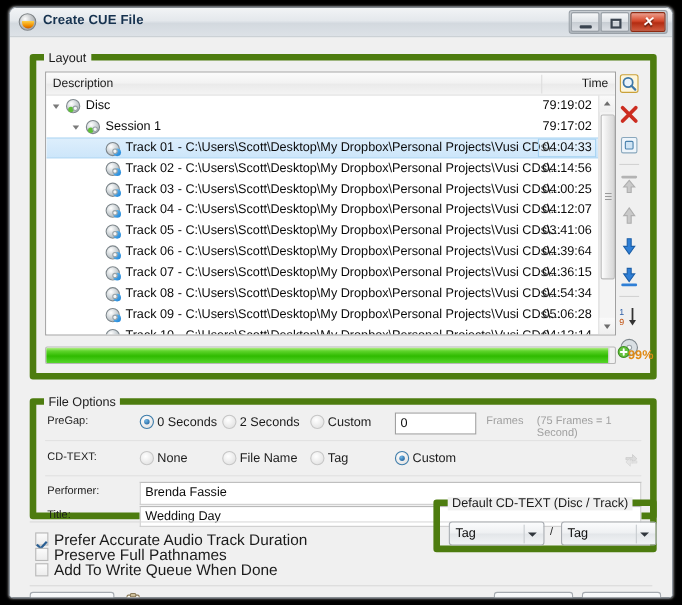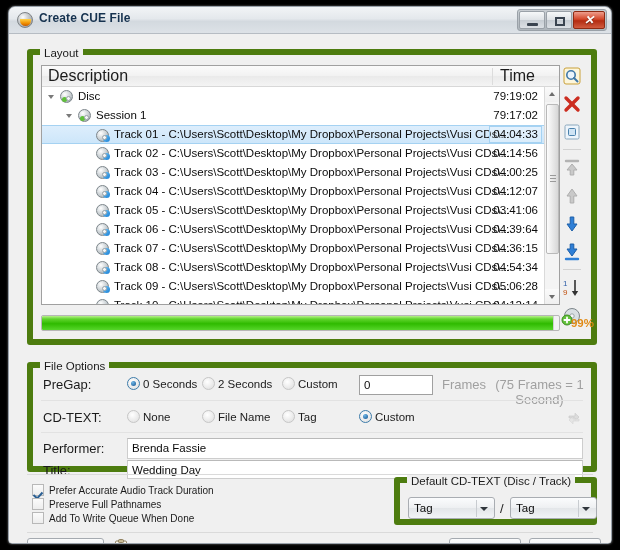--- a/index.html
+++ b/index.html
@@ -101,24 +101,24 @@
     background: #ffffff; border: 1px solid #a0a0a0;
     overflow: hidden;
   }
   .tree-head {
     position: relative; height: 21px;
     background: linear-gradient(180deg,#fbfbfb 0%,#f2f2f2 48%,#eaeaea 52%,#f4f4f4 100%);
     border-bottom: 1px solid #d8d8d8;
   }
   .th {
     position: absolute; top: 0; height: 20px; line-height: 20px;
-    font-size: 16px; color: #1b1b1b;
+    font-size: 11px; color: #1b1b1b;
   }
   .th.desc { left: 6px; }
-  .th.time { right: 24px; }
+  .th.time { right: 6px; }
   .th-split { position: absolute; right: 66px; top: 2px; width: 1px; height: 17px; background: #dcdcdc; }
 
   .tree-body { position: absolute; left: 0; right: 15px; top: 21px; bottom: 0; overflow: hidden; background:#fff;}
   .row {
     position: relative; height: 19px; line-height: 19px;
     font-size: 11.5px; color: #0b0b0b; white-space: nowrap;
   }
   .row.sel {
     background: linear-gradient(180deg,#ddeefc 0%, #cde6fa 100%);
     border-top: 1px solid #a5d2f2;
@@ -207,21 +207,21 @@
     border-right: 1px solid #cfcfcf;
   }
   .pbar-pct {
     position: absolute; right: -34px; top: 0; width: 32px; height: 16px; line-height: 16px;
     font-size: 11.5px; color: #e08a14; font-weight: bold; text-align: right;
   }
 
   
   #grp-track { left: 18px; top: 328px; width: 570px; height: 110px; }
   .row-line { position: absolute; left: 8px; right: 8px; height: 1px; background: #e2e2e2; }
-  .lab { position: absolute; font-size: 13px; color: #1b1b1b; text-align: center; }
+  .lab { position: absolute; font-size: 10px; color: #1b1b1b; }
   .lab.dim { color: #a0a0a0; }
 
   .radio { position: absolute; font-size: 11.5px; color: #1b1b1b; padding-left: 16px; line-height: 14px; }
   .radio .dot {
     position: absolute; left: 0; top: 0; width: 13px; height: 13px; border-radius: 50%;
     background: radial-gradient(circle at 40% 35%, #ffffff, #eaeaea 60%, #dcdcdc 100%);
     border: 1px solid #b6b6b6;
   }
   .radio.on .dot { border-color: #3d7caa; }
   .radio.on .dot::after {
@@ -230,33 +230,33 @@
   }
   .radio.off .dot { border-color: #c6c6c6; }
 
   .txtbox {
     position: absolute; background: #fff; border: 1px solid #a0a0a0;
     font-size: 11.5px; color: #0b0b0b; padding: 0 4px; line-height: 18px;
   }
   .txtbox.flat { border: 1px solid #cdcdcd; border-top-color:#b9b9b9; }
 
   
-  .chk { position: absolute; font-size: 10px; color: #1b1b1b; padding-left: 17px; line-height: 13px; }
+  .chk { position: absolute; font-size: 14px; color: #1b1b1b; padding-left: 17px; line-height: 13px; }
   .chk .box {
     position: absolute; left: 0; top: 0; width: 12px; height: 12px;
     background: linear-gradient(180deg,#fbfbfb,#ededed);
     border: 1px solid #b8b8b8;
   }
   .chk.on .box::after {
     content: ""; position: absolute; left: 2px; top: 5px; width: 4px; height: 7px;
     border: solid #2a5f93; border-width: 0 2px 2px 0;
     transform: rotate(42deg); transform-origin: center;
   }
 
-  #grp-default { left: 385px; top: 443px; width: 203px; height: 48px; }
+  #grp-default { left: 385px; top: 420px; width: 203px; height: 48px; }
   .combo {
     position: absolute; height: 22px; background: linear-gradient(180deg,#fbfcfd,#eef0f2 48%,#e3e6e9 52%,#f2f4f6);
     border: 1px solid #a9adb2; border-radius: 3px;
     font-size: 11.5px; color: #0b0b0b; line-height: 20px; padding-left: 5px;
   }
   .combo .arw {
     position: absolute; right: 6px; top: 9px; width: 0; height: 0;
     border-left: 4px solid transparent; border-right: 4px solid transparent; border-top: 4px solid #30363c;
   }
   .combo .divd { position: absolute; right: 17px; top: 2px; width: 1px; height: 17px; background: #c8ccd0; }

